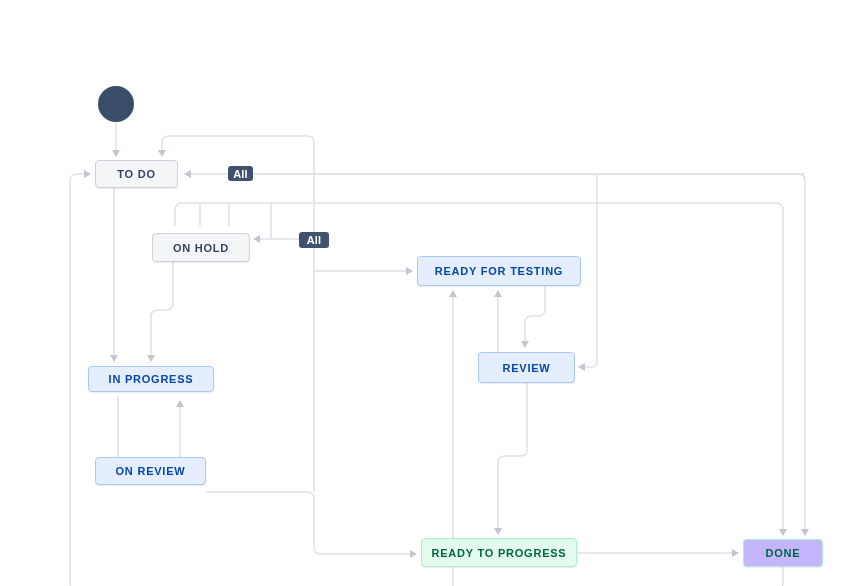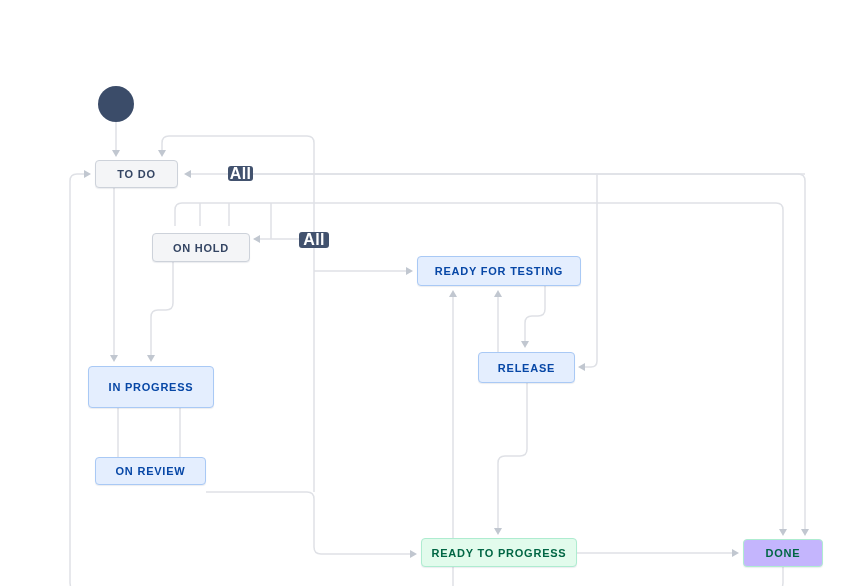--- a/index.html
+++ b/index.html
@@ -9,21 +9,21 @@
   }
   .canvas svg{position:absolute;left:0;top:0;}
   .node{
     position:absolute;display:flex;align-items:center;justify-content:center;
     border:1px solid transparent;border-radius:4px;box-sizing:border-box;
     font-size:11px;font-weight:bold;letter-spacing:0.07em;white-space:nowrap;
     box-shadow:0 1px 1px rgba(9,30,66,0.08);cursor:move;
   }
   .badge{
     position:absolute;display:flex;align-items:center;justify-content:center;
-    border-radius:3px;box-sizing:border-box;font-size:16px;font-weight:bold;
+    border-radius:3px;box-sizing:border-box;font-size:11px;font-weight:bold;
     letter-spacing:0.02em;cursor:pointer;
   }
   .start-circle{position:absolute;border-radius:50%;cursor:move;}
 </style>
 </head>
 <body>
 
 <div class="canvas" style="width: 861px; height: 586px; background: rgb(255, 255, 255);">
     <svg width="861" height="586" viewBox="0 0 861 586">
       <g>
@@ -109,20 +109,20 @@
       </g>
       <g>
         <path d="M 577 505 L 732 505" fill="none" stroke="#dfe1e6" stroke-width="1.5"></path>
         <polygon points="739,505 732,509 732,501" fill="#c1c7d0"></polygon>
       </g>
     </svg>
     <div class="start-circle" style="left: 98px; top: 38px; height: 36px; width: 36px; background: rgb(59, 76, 105);"></div>
     <div class="node" style="left: 95px; top: 112px; width: 83px; height: 28px; background: rgb(244, 245, 247); border-color: rgb(205, 210, 218); color: rgb(52, 69, 99);">TO DO</div>
     <div class="node" style="left: 152px; top: 185px; width: 98px; height: 29px; background: rgb(244, 245, 247); border-color: rgb(205, 210, 218); color: rgb(52, 69, 99);">ON HOLD</div>
     <div class="node" style="left: 417px; top: 208px; width: 164px; height: 30px; background: rgb(228, 238, 254); border-color: rgb(169, 201, 245); color: rgb(7, 71, 166);">READY FOR TESTING</div>
-    <div class="node" style="left: 478px; top: 304px; width: 97px; height: 31px; background: rgb(228, 238, 254); border-color: rgb(169, 201, 245); color: rgb(7, 71, 166);">RELEASE</div>
-    <div class="node" style="left: 88px; top: 318px; width: 126px; height: 42px; background: rgb(228, 238, 254); border-color: rgb(169, 201, 245); color: rgb(7, 71, 166);">IN PROGRESS</div>
+    <div class="node" style="left: 478px; top: 304px; width: 97px; height: 31px; background: rgb(228, 238, 254); border-color: rgb(169, 201, 245); color: rgb(7, 71, 166);">REVIEW</div>
+    <div class="node" style="left: 88px; top: 318px; width: 126px; height: 26px; background: rgb(228, 238, 254); border-color: rgb(169, 201, 245); color: rgb(7, 71, 166);">IN PROGRESS</div>
     <div class="node" style="left: 95px; top: 409px; width: 111px; height: 28px; background: rgb(228, 238, 254); border-color: rgb(169, 201, 245); color: rgb(7, 71, 166);">ON REVIEW</div>
     <div class="node" style="left: 421px; top: 490px; width: 156px; height: 29px; background: rgb(226, 251, 236); border-color: rgb(174, 236, 208); color: rgb(0, 102, 68);">READY TO PROGRESS</div>
     <div class="node" style="left: 743px; top: 491px; width: 80px; height: 28px; background: #c4b5fd; border-color: rgb(174, 236, 208); color: rgb(0, 102, 68);">DONE</div>
     <div class="badge" style="left: 228px; top: 118px; width: 25px; height: 15px; background: rgb(66, 82, 110); color: rgb(255, 255, 255);">All</div>
     <div class="badge" style="left: 299px; top: 184px; width: 30px; height: 16px; background: rgb(66, 82, 110); color: rgb(255, 255, 255);">All</div>
   </div>
 
 </body></html>

